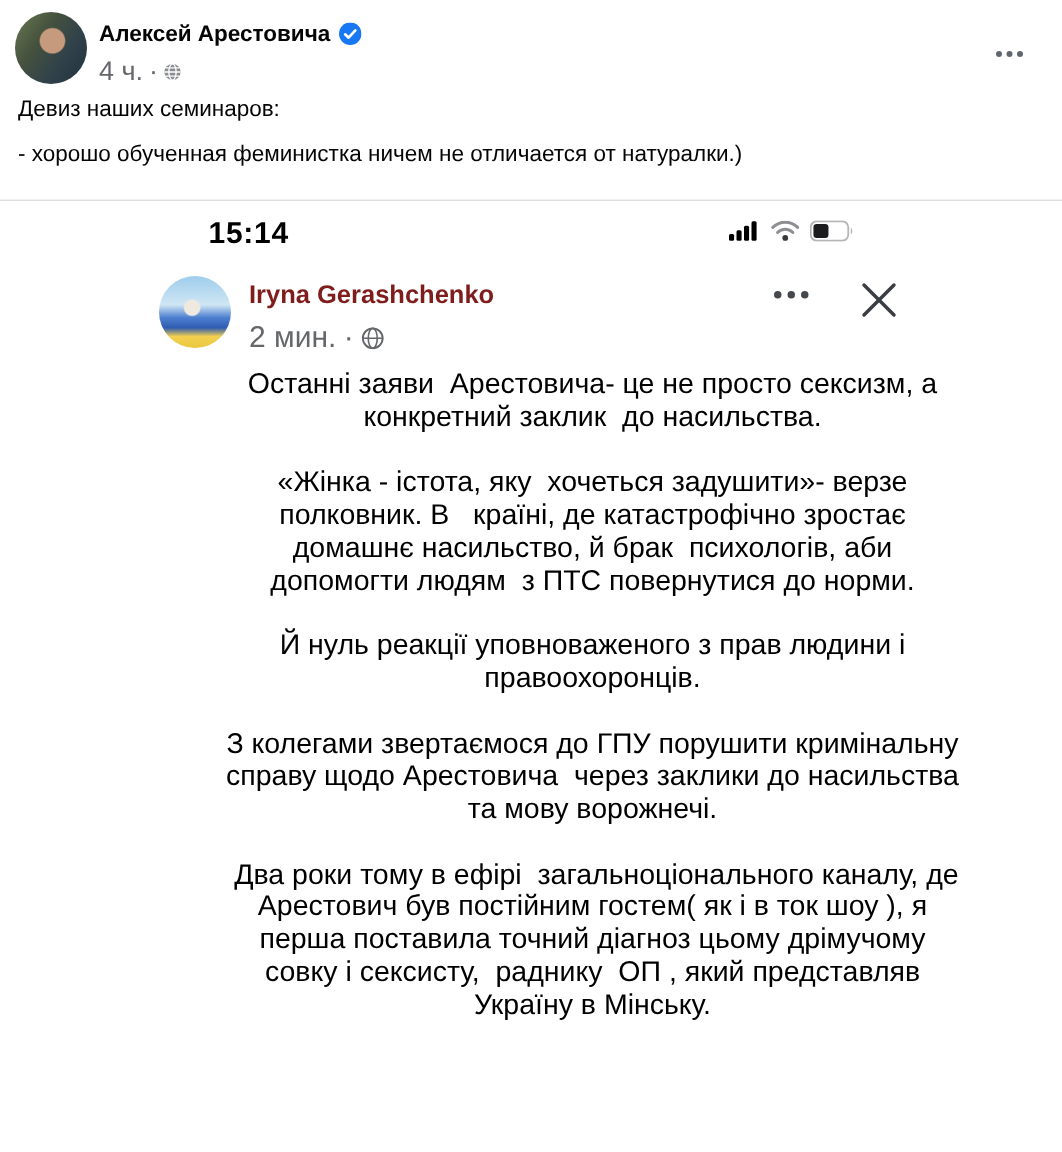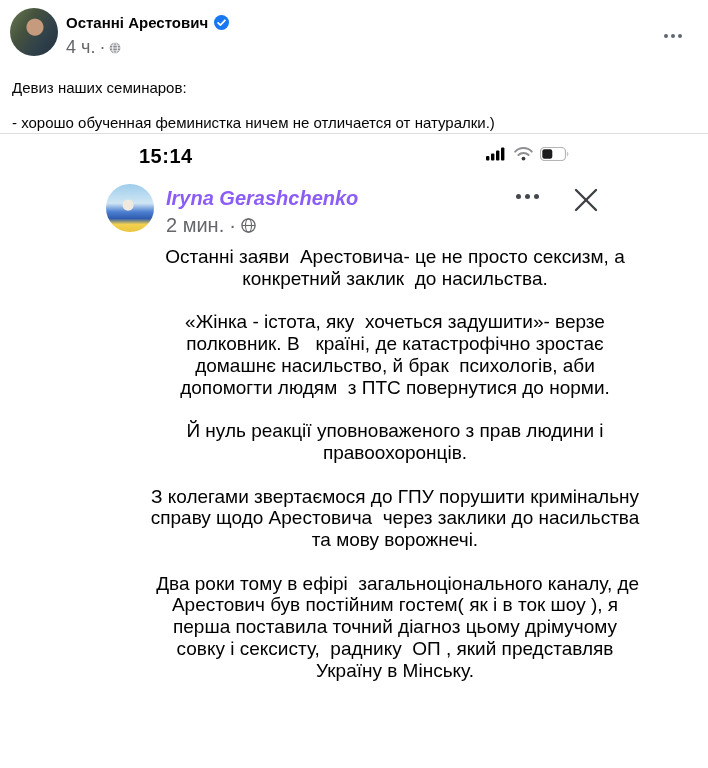--- a/index.html
+++ b/index.html
@@ -20,56 +20,56 @@
   .name-row { position:absolute; left:56px; top:6px; display:flex; align-items:center; gap:6px; }
   .author-name { font-size:15px; font-weight:bold; color:#050505; cursor:pointer; }
   .sub-row { position:absolute; left:56px; top:29px; display:flex; align-items:center; gap:4px;
              font-size:18px; color:#65676B; }
   .post-more { position:absolute; right:10px; top:20px; padding:6px; cursor:pointer; }
   .dots { display:flex; gap:3px; }
   .dots i { display:block; width:4px; height:4px; border-radius:50%; background:#606770; }
   
   .post-text { position:absolute; left:12px; top:63px; right:12px;
                font-size:15px; line-height:20px; color:#050505; }
-  .post-text p { margin:15px 0 10px 0; white-space:pre-wrap; }
+  .post-text p { margin:0 0 10px 0; white-space:pre-wrap; }
   
   .attachment {
     position:absolute; left:0; top:133px; width:708px; height:752px;
     background:#fff; border-top:1px solid #dddfe2; cursor:pointer;
   }
   .sb-time { position:absolute; left:139px; top:11px; font-size:20px; font-weight:bold;
              color:#000; letter-spacing:.5px; }
   .sb-icons { position:absolute; left:486px; top:13px; display:flex; align-items:center; gap:7px; }
   .emb-avatar {
     position:absolute; left:106px; top:50px; width:48px; height:48px; border-radius:50%;
     background:
       radial-gradient(circle at 46% 44%, #f0e9df 0 5px, rgba(0,0,0,0) 6px),
       linear-gradient(180deg, #9ecdec 0%, #cfe6f4 40%, #4d7fd0 58%, #2f5cb0 72%, #f3d04f 84%, #eac73f 100%);
   }
-  .emb-name { position:absolute; left:166px; top:53px; font-size:20px; font-weight:bold; color:#8b5cf6;font-style:italic; }
+  .emb-name { position:absolute; left:166px; top:53px; font-size:17px; font-weight:bold; color:#7f1d1d; }
   .emb-sub { position:absolute; left:166px; top:80px; display:flex; align-items:center; gap:5px;
              font-size:20px; color:#65676B; }
   .emb-dots { position:absolute; left:512px; top:56px; padding:4px; }
   .emb-dots .dots { gap:4px; }
   .emb-dots .dots i { width:5px; height:5px; background:#44484d; }
   .emb-close { position:absolute; left:572px; top:52px; width:28px; height:28px; }
   .emb-body { position:absolute; left:105px; top:112px; width:580px;
               font-size:19px; line-height:21.7px; color:#000;text-align:center; }
   .emb-body p { margin:0 0 22px 0; white-space:pre; }
   .sep { color:inherit; }
 </style>
 </head>
 <body>
 
 <div class="page">
 
   <div class="post-header">
     <div class="author-avatar"></div>
     <div class="name-row">
-      <span class="author-name">Останні Арестович</span>
+      <span class="author-name">Алексей Арестовича</span>
       <svg width="15" height="15" viewBox="0 0 15 15">
         <circle cx="7.5" cy="7.5" r="7.5" fill="#1877F2"></circle>
         <path d="M4.1 7.9 L6.4 10.1 L10.9 5.3" stroke="#fff" stroke-width="1.8" fill="none" stroke-linecap="round" stroke-linejoin="round"></path>
       </svg>
     </div>
     <div class="sub-row">
       <span>4 ч.</span>
       <span class="sep">·</span>
       <svg width="12" height="12" viewBox="0 0 12 12">
         <circle cx="6" cy="6" r="5.4" fill="#8a8d91"></circle>

